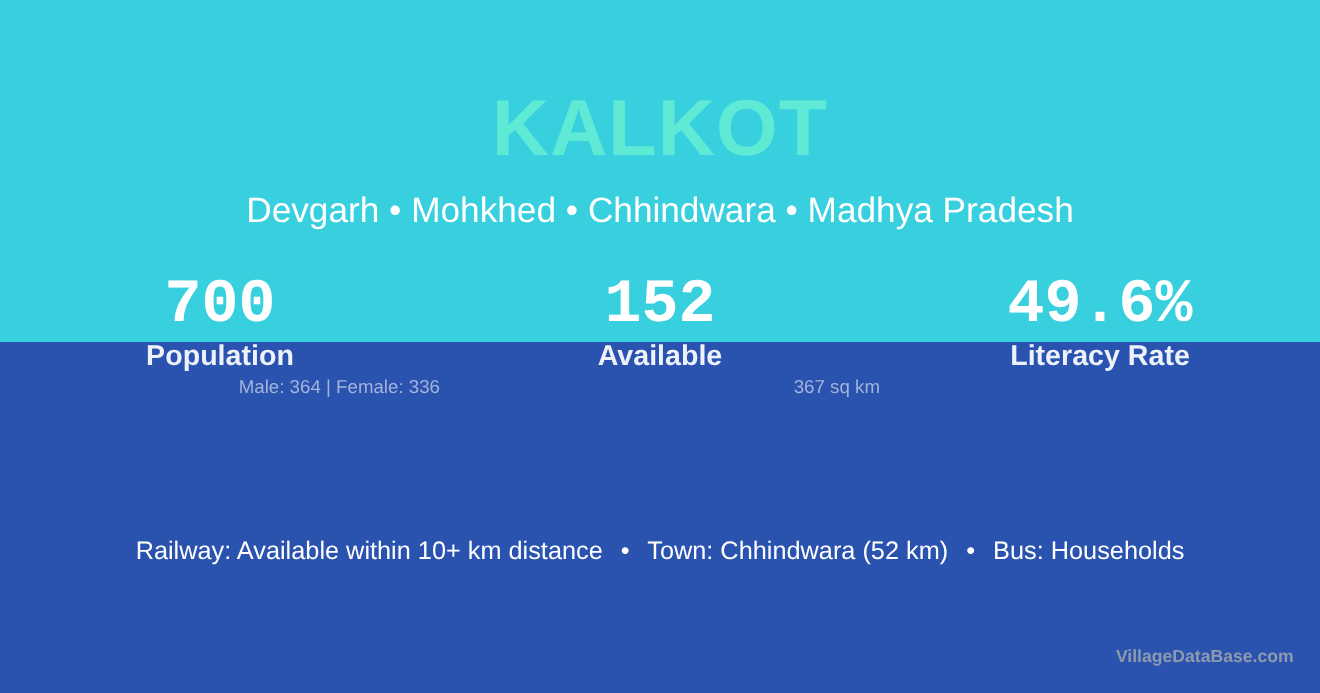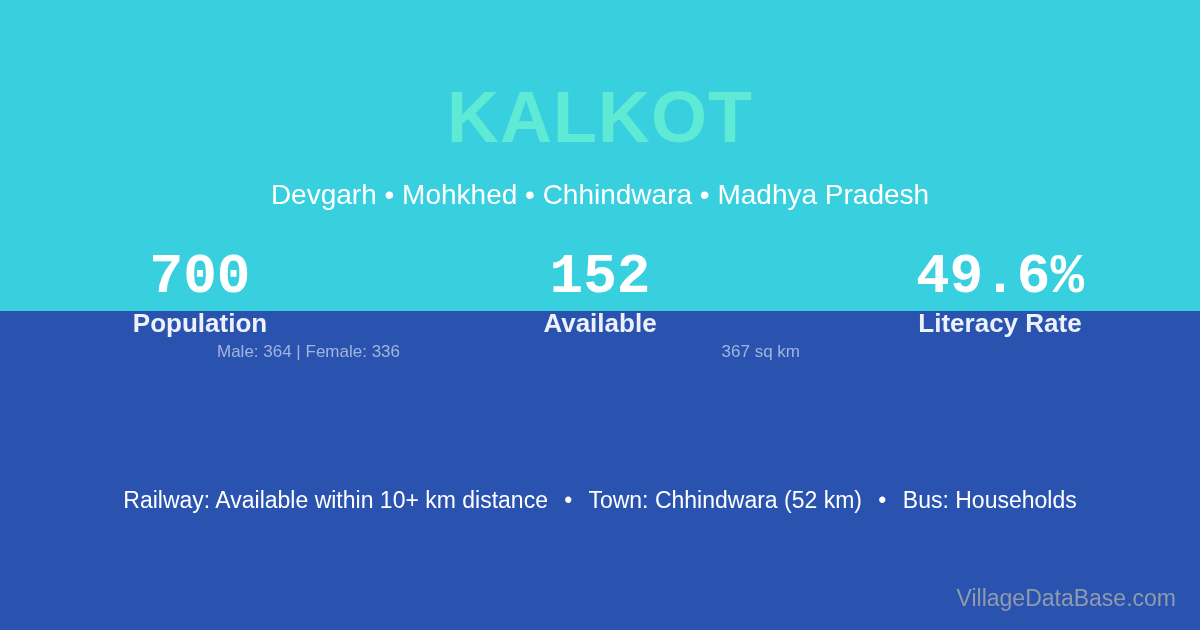--- a/index.html
+++ b/index.html
@@ -50,23 +50,23 @@
   .village-title {
     margin: 0;
     padding-top: 81px;
     font-size: 72px;
     font-weight: bold;
     line-height: 1;
     color: #5eead4;
     letter-spacing: 1px;
   }
   .village-subtitle {
-    margin: 6px;
+    margin: 0;
     padding-top: 22px;
-    font-size: 28px;
+    font-size: 32px;
     font-weight: normal;
     line-height: 1;
     color: #ffffff;
   }
 
   
   .stats {
     position: absolute;
     left: 0;
     top: 248px;
@@ -114,22 +114,22 @@
   .amenity-sep {
     padding: 0 10px;
     color: #ffffff;
   }
 
   
   .watermark {
     position: absolute;
     right: 24px;
     bottom: 18px;
-    font-size: 23px;
-    font-weight: normal;
+    font-size: 16px;
+    font-weight: bold;
     line-height: 28px;
     color: #8e9aae;
   }
 </style>
 </head>
 <body>
 
 <div class="card">
 
   <div class="band-top"></div>

